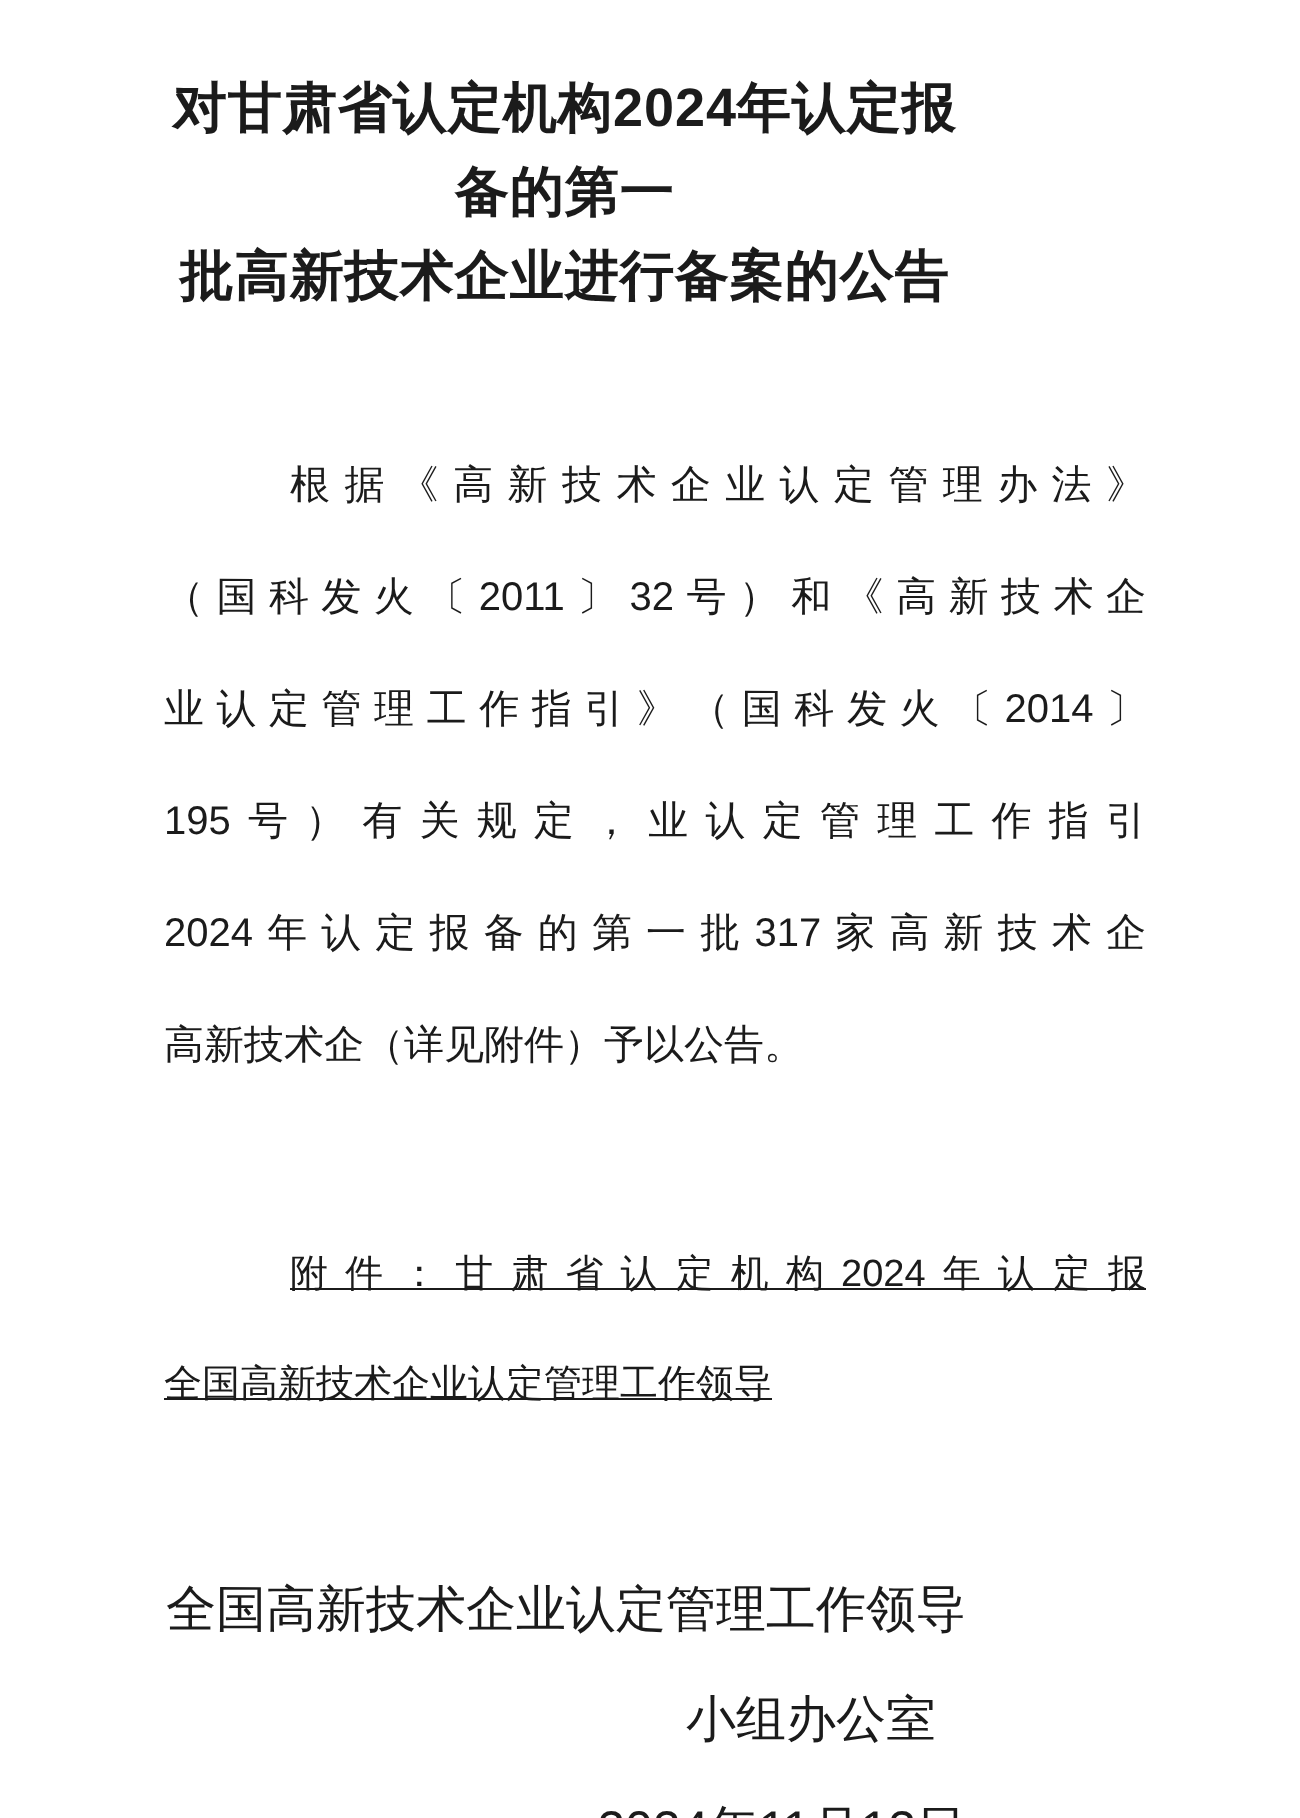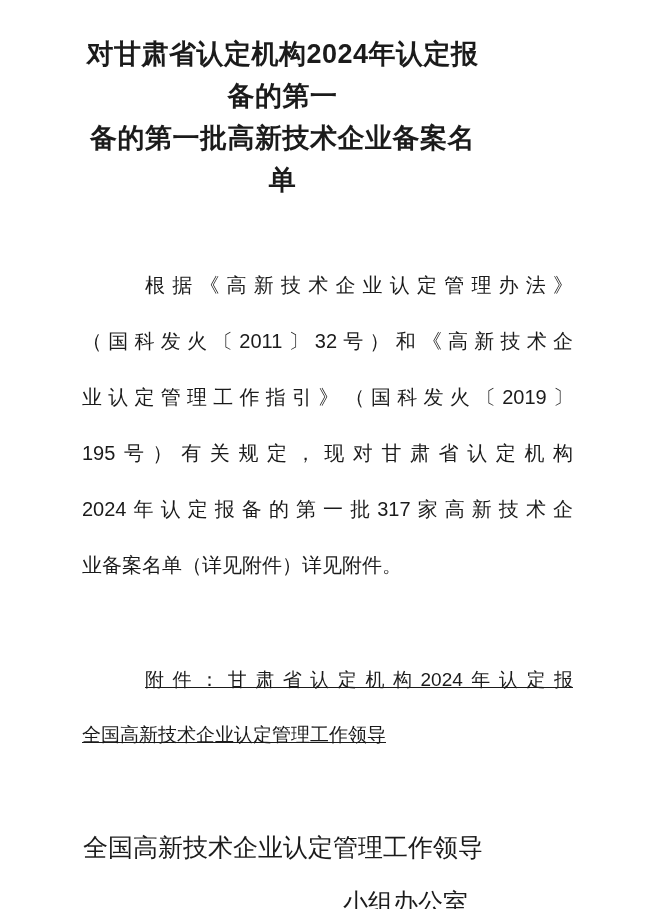--- a/index.html
+++ b/index.html
@@ -58,30 +58,30 @@
     padding-right: 15px;
   }
 </style>
 </head>
 <body>
 
 <div class="doc">
 
   <div class="title">
     <div>对甘肃省认定机构2024年认定报备的第一</div>
-    <div>备的第一批高新技术企业备案名单</div>
+    <div>批高新技术企业进行备案的公告</div>
   </div>
 
   <div class="body-para">
     <div class="line just indent">根据《高新技术企业认定管理办法》</div>
     <div class="line just">（国科发火〔2011〕32号）和《高新技术企</div>
-    <div class="line just">业认定管理工作指引》（国科发火〔2019〕</div>
-    <div class="line just">195号）有关规定，现对甘肃省认定机构</div>
+    <div class="line just">业认定管理工作指引》（国科发火〔2014〕</div>
+    <div class="line just">195号）有关规定，业认定管理工作指引</div>
     <div class="line just">2024年认定报备的第一批317家高新技术企</div>
-    <div class="line">业备案名单（详见附件）详见附件。</div>
+    <div class="line">高新技术企（详见附件）予以公告。</div>
   </div>
 
   <div class="attach">
     <div class="line just indent">附件：甘肃省认定机构2024年认定报</div>
     <div class="line">全国高新技术企业认定管理工作领导</div>
   </div>
 
   <div class="sig">
     <div>全国高新技术企业认定管理工作领导</div>
     <div class="s2">小组办公室</div>

